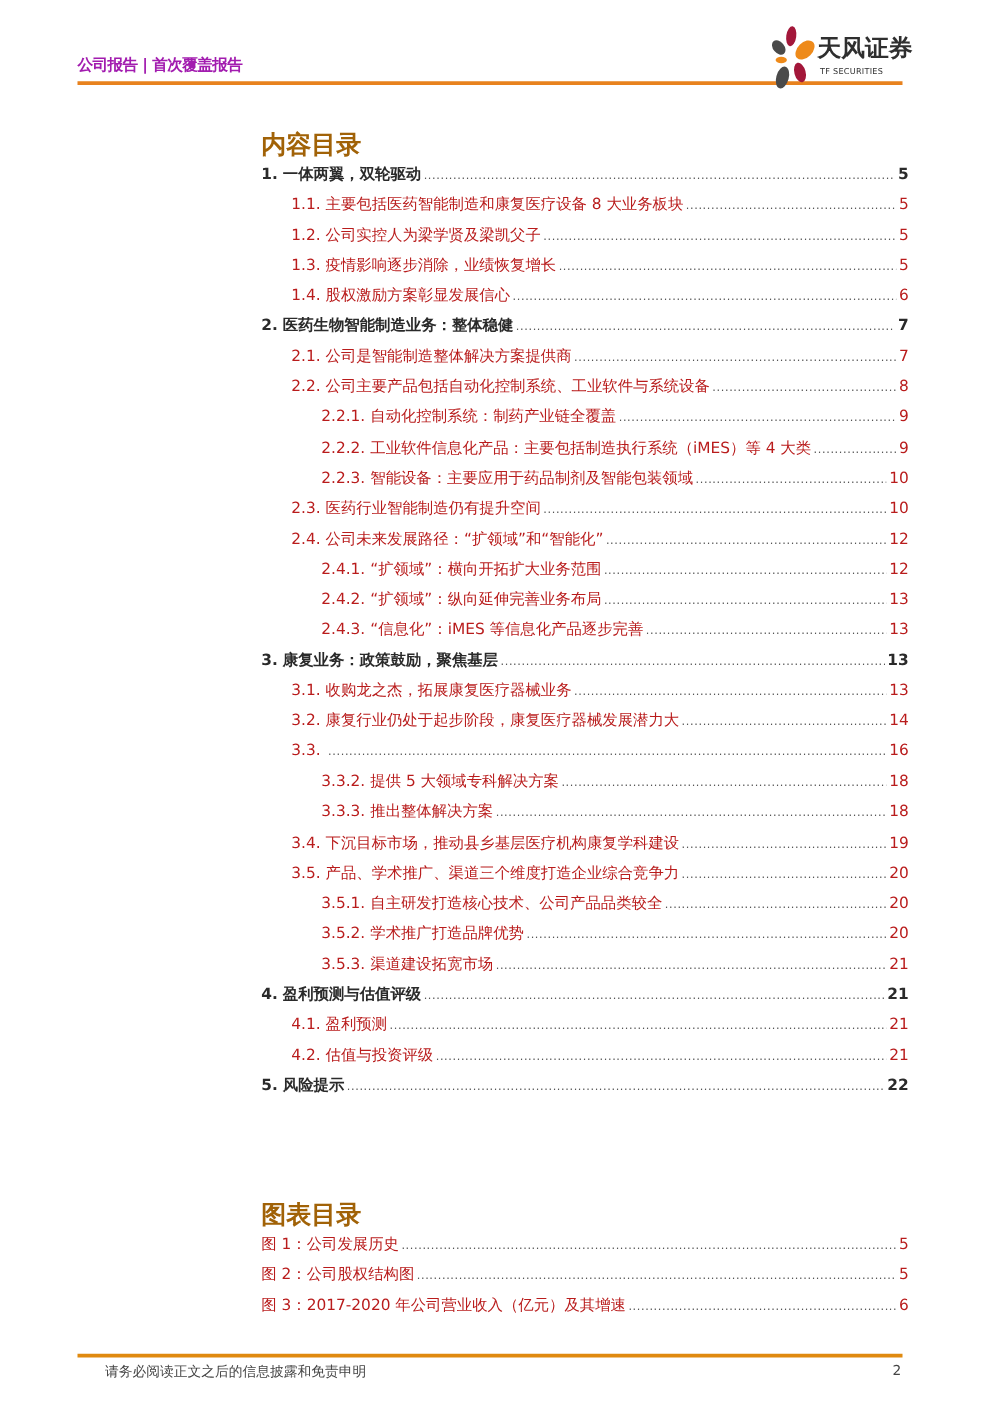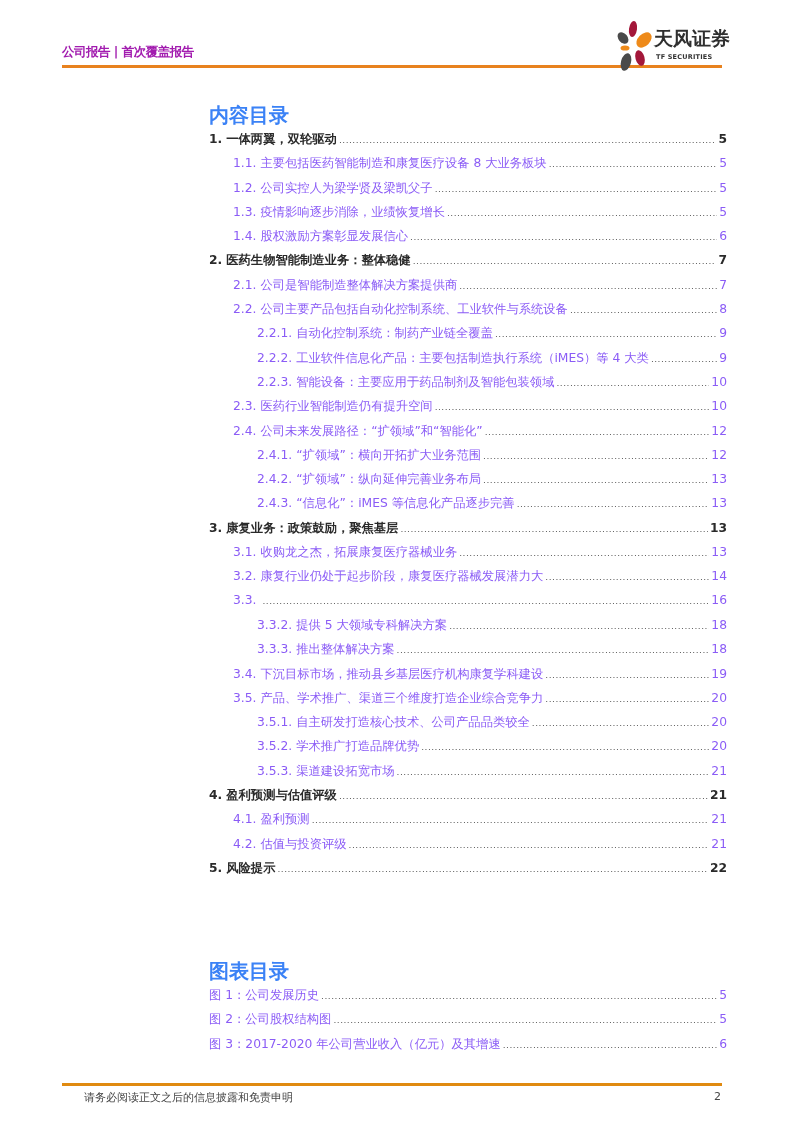--- a/index.html
+++ b/index.html
@@ -2,24 +2,24 @@
 <html><head>
 <meta charset="utf-8">
 <style>
   html, body { margin:0; padding:0; background:#ffffff; }
   body { width:793px; height:1122px; position:relative; overflow:hidden;
          font-family:"DejaVu Sans","Liberation Sans",sans-serif; color:#333; }
   .header-left { position:absolute; left:62px; top:44px; font-size:12.5px; font-weight:bold; color:#a21caf; letter-spacing:-0.5px; }
   .header-line { position:absolute; left:62px; top:65px; width:660px; height:3px; background:#E8821E; }
   .logo { position:absolute; left:616px; top:20px; width:130px; height:52px; }
   .logo-cn { position:absolute; left:38px; top:6px; font-size:19px; color:#2f2f2f; font-weight:bold; letter-spacing:0px; }
-  .logo-en { position:absolute; left:40px; top:33px; font-size:6.5px; color:#333; font-weight:bold; letter-spacing:0.2px; }
-  .section-title { position:absolute; left:209px; font-size:20px; font-weight:bold; color:#3b82f6; }
+  .logo-en { position:absolute; left:40px; top:33px; font-size:6.5px; color:#333; font-weight:normal; letter-spacing:0.2px; }
+  .section-title { position:absolute; left:209px; font-size:20px; font-weight:bold; color:#a16207; }
   .toc { position:absolute; left:209px; width:518px; }
-  .toc-row { display:flex; align-items:baseline; height:24.3px; font-size:12.3px; color:#8b5cf6; white-space:nowrap; }
+  .toc-row { display:flex; align-items:baseline; height:24.3px; font-size:12.3px; color:#b91c1c; white-space:nowrap; }
   .toc-row.lvl1 { font-weight:bold; color:#2a2a2a; }
   .toc-row.lvl2 { padding-left:24px; }
   .toc-row.lvl3 { padding-left:48px;justify-content:space-between; }
   .toc-num { margin-right:4px; }
   .toc-dots { flex:1; overflow:hidden; margin:0 2px; color:#555; font-weight:normal; letter-spacing:0.5px; font-size:9px; }
   .toc-dots::after { content:"..................................................................................................................................................................................................................................................................................................................................."; }
   .toc-page { font-weight:normal; }
   .toc-row.lvl1 .toc-page { font-weight:bold; }
   .fig { position:absolute; left:209px; width:518px; }
   .footer-line { position:absolute; left:62px; top:1083px; width:660px; height:2.5px; background:#E08A10; }

